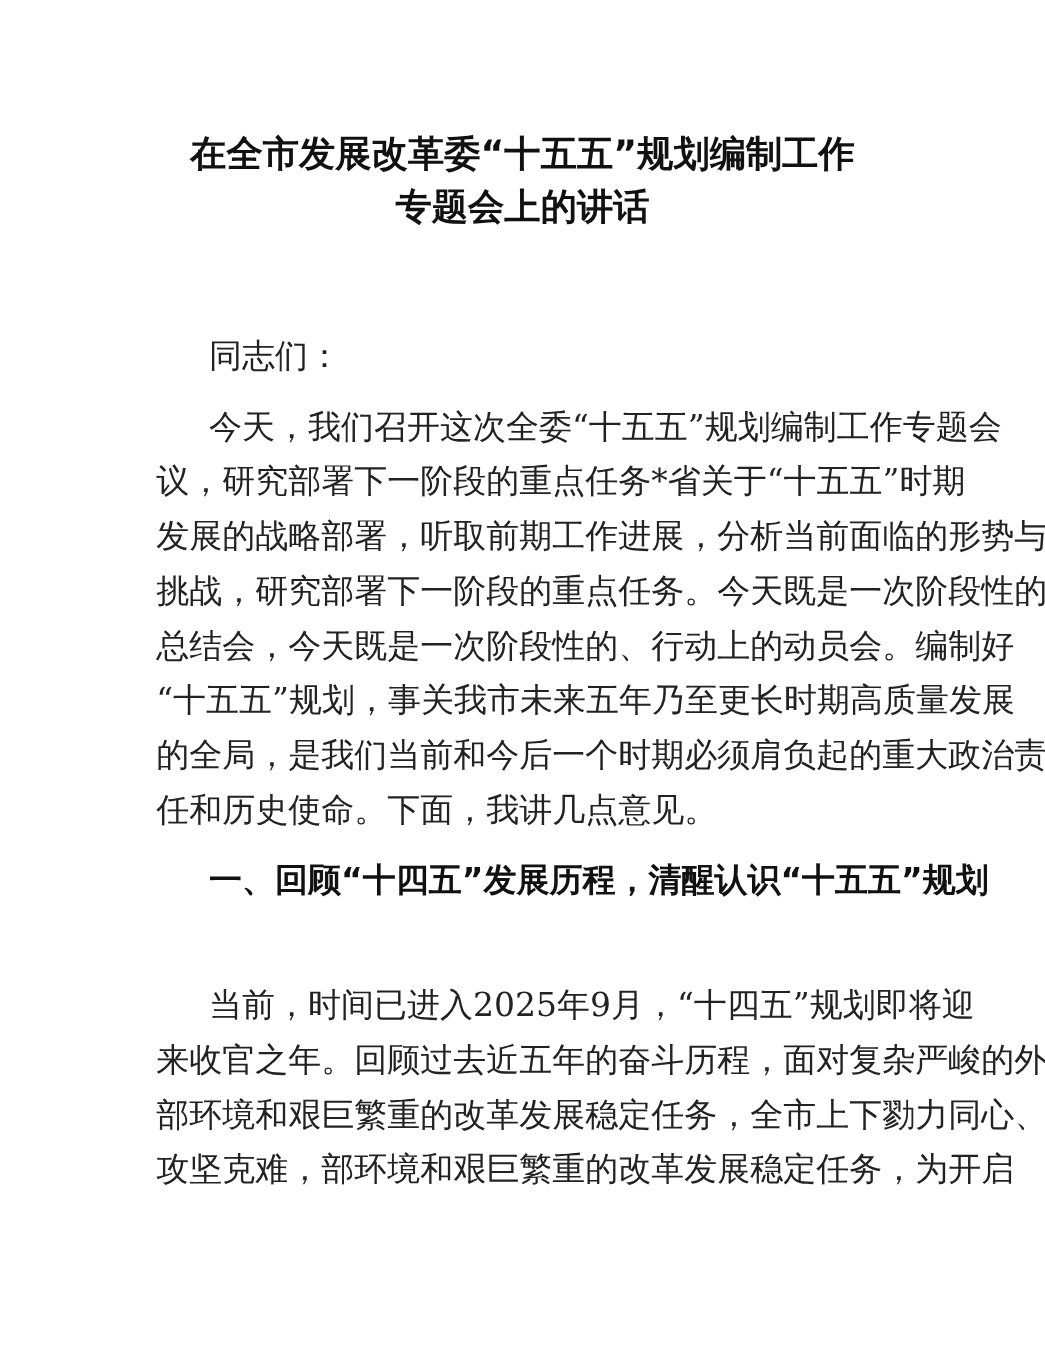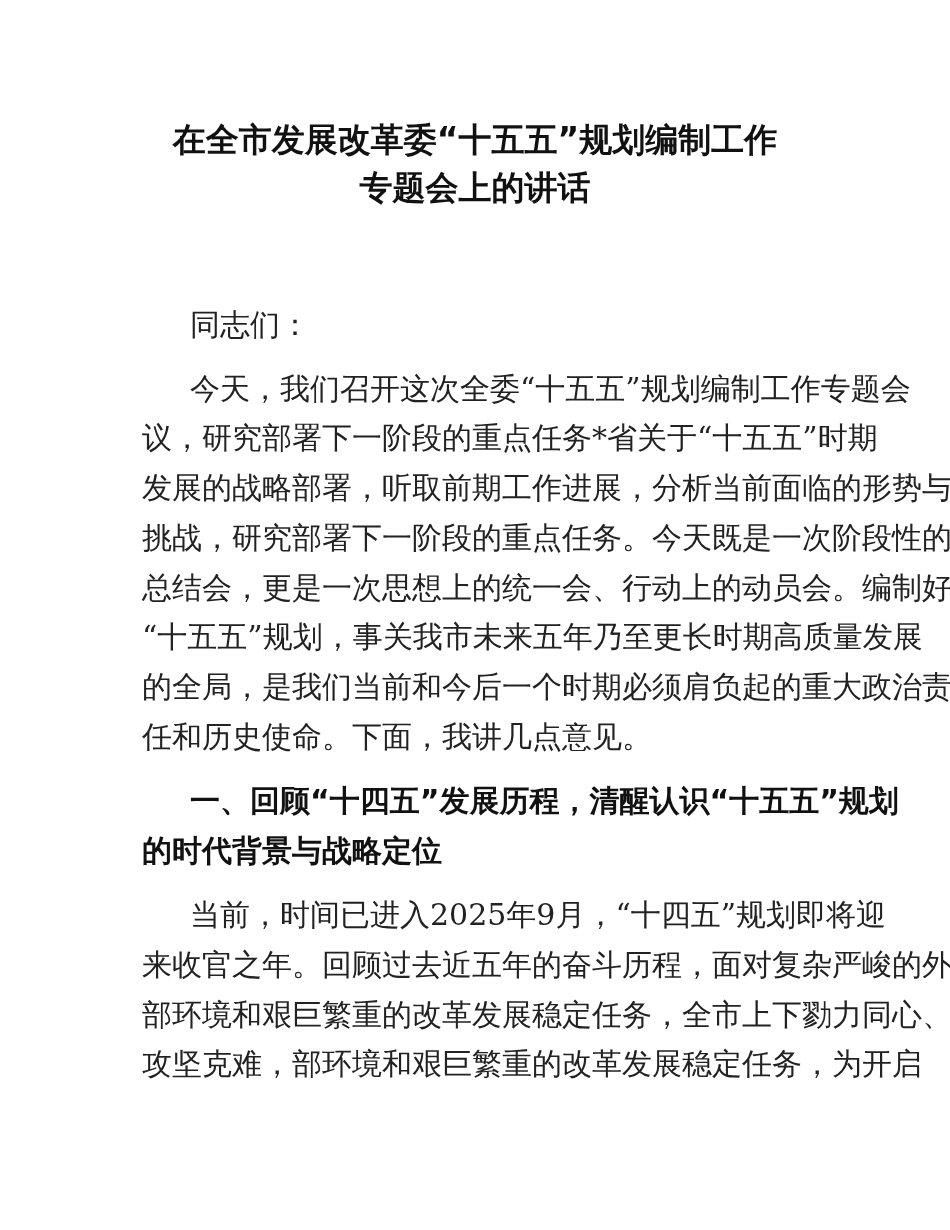--- a/index.html
+++ b/index.html
@@ -26,26 +26,25 @@
 
   <div class="title" style="top:118px;">在全市发展改革委“十五五”规划编制工作</div>
   <div class="title" style="top:166px;">专题会上的讲话</div>
 
   <div class="line indent last" style="top:310px;">同志们：</div>
 
   <div class="line indent" style="top:374px;">今天，我们召开这次全委“十五五”规划编制工作专题会</div>
   <div class="line" style="top:423px;">议，研究部署下一阶段的重点任务*省关于“十五五”时期</div>
   <div class="line" style="top:473px;">发展的战略部署，听取前期工作进展，分析当前面临的形势与</div>
   <div class="line" style="top:523px;">挑战，研究部署下一阶段的重点任务。今天既是一次阶段性的</div>
-  <div class="line" style="top:573px;">总结会，更是一次思想上的统一会、行动上的动员会。编制好</div>
+  <div class="line" style="top:573px;">总结会，今天既是一次阶段性的、行动上的动员会。编制好</div>
   <div class="line" style="top:622px;">“十五五”规划，事关我市未来五年乃至更长时期高质量发展</div>
   <div class="line last" style="top:722px;">任和历史使命。下面，我讲几点意见。</div>
   <div class="line" style="top:672px;">的全局，是我们当前和今后一个时期必须肩负起的重大政治责</div>
 
   <div class="line indent heading" style="top:786px;">一、回顾“十四五”发展历程，清醒认识“十五五”规划</div>
-  <div class="line heading last" style="top:836px;">的时代背景与战略定位</div>
 
   <div class="line indent" style="top:900px;">当前，时间已进入2025年9月，“十四五”规划即将迎</div>
   <div class="line" style="top:950px;">来收官之年。回顾过去近五年的奋斗历程，面对复杂严峻的外</div>
   <div class="line" style="top:1000px;">部环境和艰巨繁重的改革发展稳定任务，全市上下勠力同心、</div>
   <div class="line" style="top:1049px;">攻坚克难，部环境和艰巨繁重的改革发展稳定任务，为开启</div>
 
 </div>
 
 </body></html>

